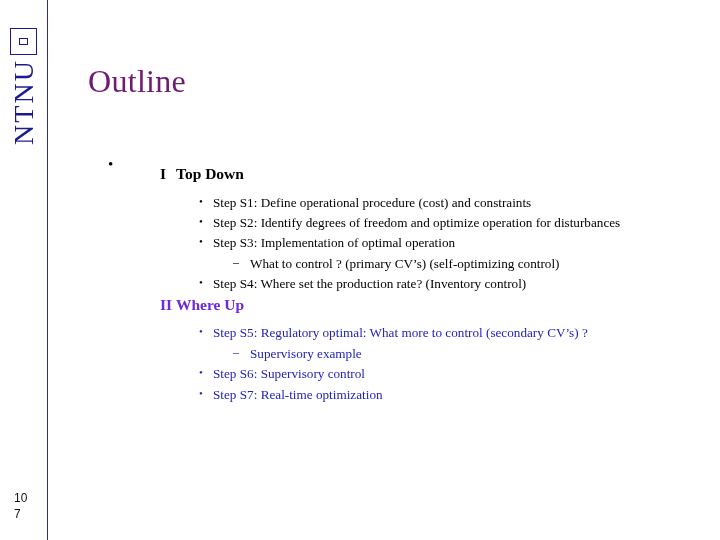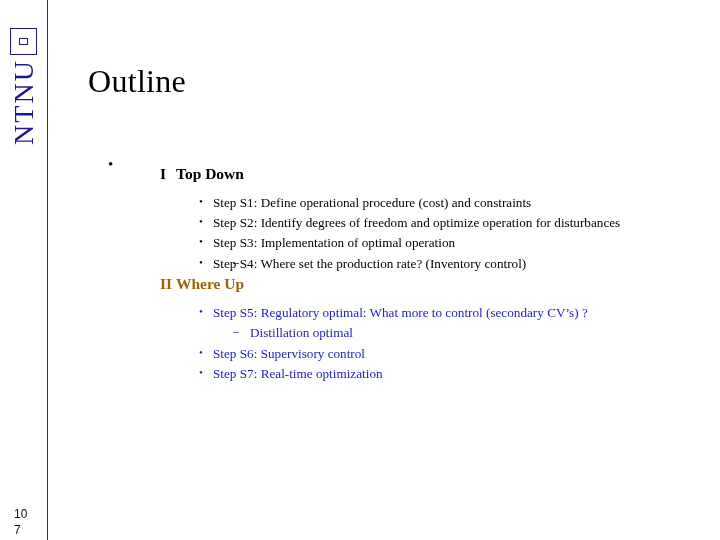--- a/index.html
+++ b/index.html
@@ -84,41 +84,41 @@
     letter-spacing: 2px;
     color: #1a1a8c;
     transform: rotate(-90deg);
     transform-origin: center center;
     white-space: nowrap;
   }
   
   .footer-nums {
     position: absolute;
     left: 14px;
-    bottom: 2px;
+    bottom: 18px;
     font-family: "Liberation Sans", sans-serif;
     font-size: 12px;
     color: #111111;
     line-height: 1.35;
   }
   
   .content {
     position: absolute;
     left: 48px;
     top: 0;
     width: 672px;
     height: 540px;
   }
   .title {
     position: absolute;
     left: 40px;
     top: 63px;
     font-family: "Liberation Serif", serif;
     font-size: 32px;
-    color: #000000;
+    color: #701a75;
     font-weight: normal;
     letter-spacing: 0.3px;
   }
   .body-area {
     position: absolute;
     left: 30px;
     top: 155px;
     width: 640px;
     color: #000000;
   }
@@ -141,21 +141,21 @@
     font-weight: bold;
     padding-left: 98px;
     margin-bottom: 6px;
     line-height: 1.2;
   }
   .l2 .roman {
     position: absolute;
     left: 82px;
     top: 0;
   }
-  .l2.blue { color: #a16207; }
+  .l2.blue { color: #6d28d9; }
   .l3 {
     position: relative;
     font-size: 13.2px;
     padding-left: 135px;
     margin-bottom: 3px;
     line-height: 1.32;
   }
   .l3 .bullet {
     position: absolute;
     left: 121px;
@@ -226,20 +226,21 @@
         <span class="step">Step S2</span><span>: Identify degrees of freedom and optimize operation for disturbances</span>
       </div>
 
       <div class="l3">
         <span class="bullet">•</span>
         <span class="step">Step S3</span><span>: Implementation of optimal operation</span>
       </div>
 
       <div class="l4">
         <span class="dash">–</span>
+        <span>What to control ? (primary CV’s) (self-optimizing control)</span>
       </div>
 
       <div class="l3">
         <span class="bullet">•</span>
         <span class="step">Step S4</span><span>: Where set the production rate? (Inventory control)</span>
       </div>
 
       <div class="l2 blue">
         <span class="roman">II</span>
         <span>Where Up</span>
@@ -247,21 +248,21 @@
 
       <div class="spacer-sm"></div>
 
       <div class="l3 blue">
         <span class="bullet">•</span>
         <span class="step">Step S5</span><span>: Regulatory optimal: What more to control (secondary CV’s) ?</span>
       </div>
 
       <div class="l4 blue">
         <span class="dash">–</span>
-        <span>Distillation optimal</span>
+        <span>Supervisory example</span>
       </div>
 
       <div class="l3 blue">
         <span class="bullet">•</span>
         <span class="step">Step S6</span><span>: Supervisory control</span>
       </div>
 
       <div class="l3 blue">
         <span class="bullet">•</span>
         <span class="step">Step S7</span><span>: Real-time optimization</span>

